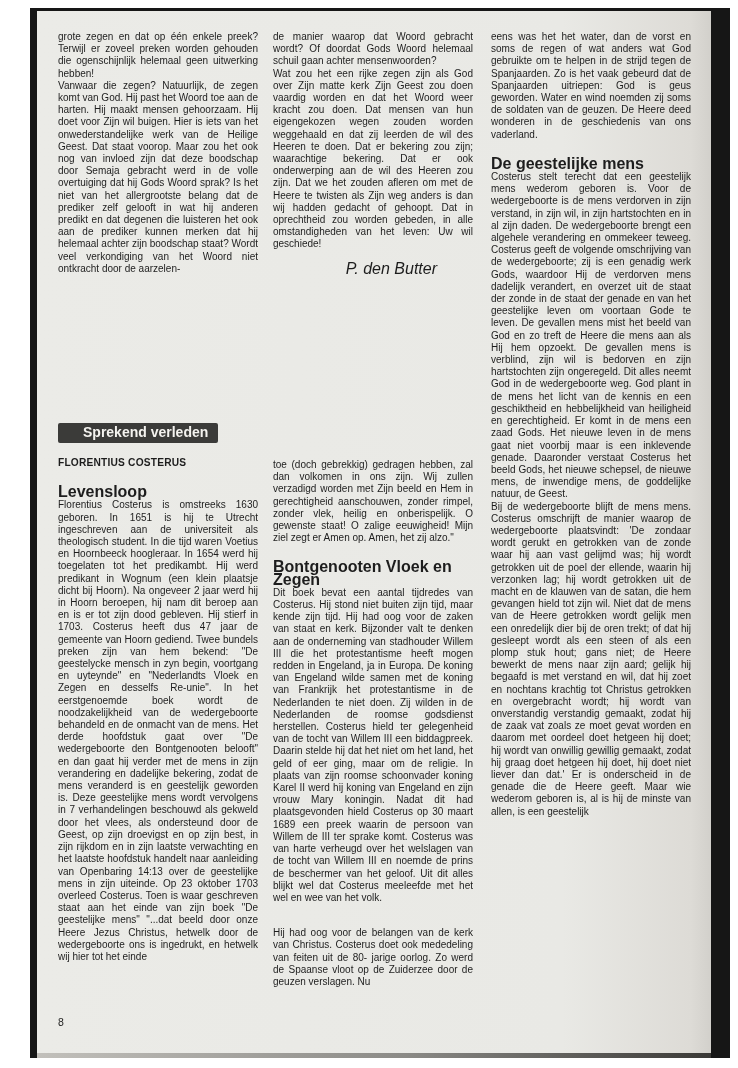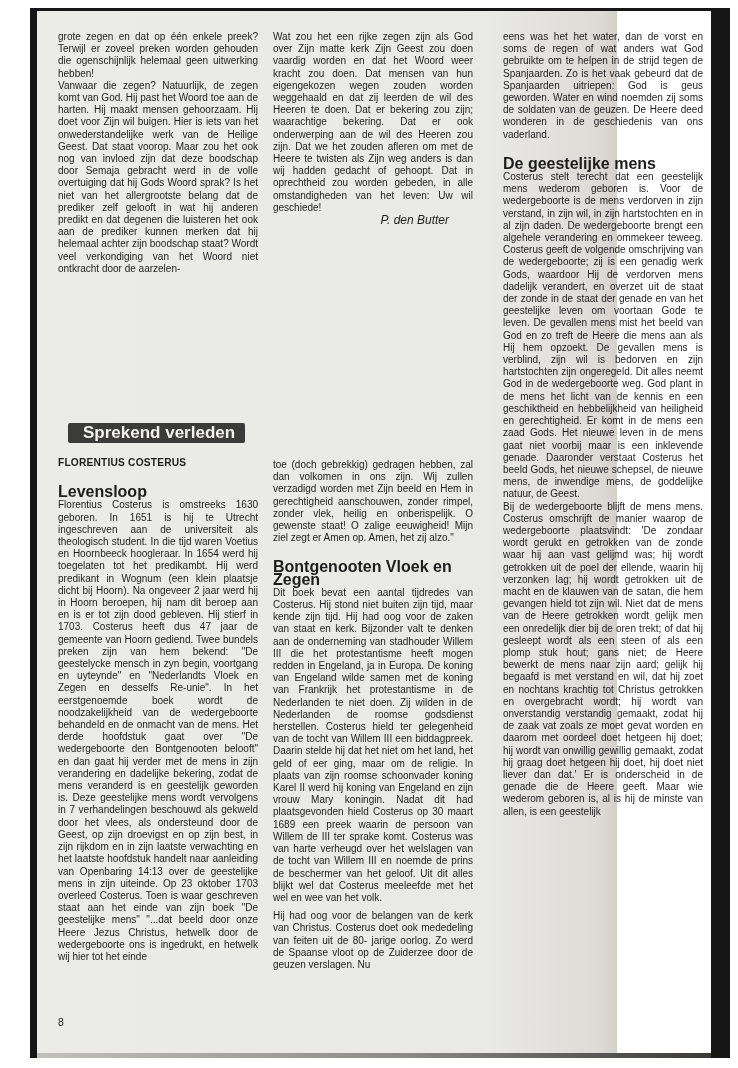--- a/index.html
+++ b/index.html
@@ -11,77 +11,76 @@
     font-family: "Liberation Sans", sans-serif;
   }
   
   .edge-top    { position: absolute; left: 30px; top: 8px;    width: 700px; height: 3px;   background: #161616; }
   .bar-left    { position: absolute; left: 30px; top: 8px;    width: 7px;   height: 1050px; background: #161616; }
   .bar-right   { position: absolute; left: 711px; top: 8px;   width: 19px;  height: 1050px; background: #161616; }
   .edge-bottom { position: absolute; left: 37px; top: 1053px; width: 674px; height: 5px;
                  background: linear-gradient(90deg, #c2c0bb 0%, #8b8a86 55%, #3a3936 100%); }
   
   .paper {
-    position: absolute; left: 37px; top: 11px; width: 580px; height: 1042px;
+    position: absolute; left: 37px; top: 11px; width: 674px; height: 1042px;
     background: linear-gradient(90deg, #ebebe7 0%, #e9e9e5 78%, #dddbd6 97%, #d2d0cb 100%);
   }
   .col { position: absolute; width: 200px; overflow: hidden; }
   #col1-top  { left: 21px;  top: 20px;  height: 380px; }
   #col1-main { left: 21px;  top: 412px; height: 592px; }
   #col2-top  { left: 236px; top: 20px;  height: 300px; }
   #col2-main { left: 236px; top: 448px; height: 558px; }
-  #col3      { left: 466px; top: 20px;  height: 986px; }
+  #col3      { left: 454px; top: 20px;  height: 986px; }
 
   .body-text {
     margin: 0;
     font-size: 10px;
     line-height: 12.2px;
     color: #1d1d1d;
     text-align: justify;
     hyphens: auto; -webkit-hyphens: auto;
   }
   .author-line {
-    margin: 0;
-    font-size: 12px;
+    margin: 12px;
+    font-size: 16px;
     line-height: 12.2px;
     color: #1d1d1d;
     font-style: italic;
     text-align: right;
     padding-right: 24px;
   }
   .section-badge {
     display: inline-block;
     box-sizing: border-box;
     min-width: 148px;
     background: #3b3b39;
     color: #f4f3ef;
-    font-size: 17px;
+    font-size: 14px;
     font-weight: 700;
     line-height: 13px;
-    padding: 3px 10px 4px 15px;
+    padding: 3px 10px 4px 25px;
     border-radius: 2px;
-    margin-left: 10px;
   }
   .article-title {
     margin: 14px 0 8px 0;
     font-size: 10.2px;
     font-weight: 700;
     letter-spacing: 0.2px;
     line-height: 12.2px;
     color: #1d1d1d;
   }
   .subhead {
     margin: 17px 0 0 0;
     font-size: 16px;
     font-weight: 700;
     line-height: 12.2px;
     color: #1d1d1d;
   }
   .after-head { margin-top: 1px; }
-  .para-gap   { margin-top: 6px; }
+  .para-gap   { margin-top: 23px; }
   .italic-seg { }
   .page-number {
     position: absolute; left: 21px; top: 1005px;
     font-size: 10.5px; line-height: 12px; color: #1d1d1d;
   }
 </style>
 </head>
 <body>
 
 <div class="edge-top"></div>
@@ -97,20 +96,21 @@
   </div>
 
   <div class="col" id="col1-main">
     <div class="section-badge">Sprekend verleden</div>
     <h1 class="article-title">FLORENTIUS COSTERUS</h1>
     <h2 class="subhead">Levensloop</h2>
     <p class="body-text after-head">Florentius Costerus is omstreeks 1630 geboren. In 1651 is hij te Utrecht ingeschreven aan de universiteit als theologisch student. In die tijd waren Voetius en Hoornbeeck hoogleraar. In 1654 werd hij toegelaten tot het predikambt. Hij werd predikant in Wognum (een klein plaatsje dicht bij Hoorn). Na ongeveer 2 jaar werd hij in Hoorn beroepen, hij nam dit beroep aan en is er tot zijn dood gebleven. Hij stierf in 1703. Costerus heeft dus 47 jaar de gemeente van Hoorn gediend. Twee bundels preken zijn van hem bekend: "De geestelycke mensch in zyn begin, voortgang en uyteynde" en "Nederlandts Vloek en Zegen en desselfs Re-unie". In het eerstgenoemde boek wordt de noodzakelijkheid van de wedergeboorte behandeld en de onmacht van de mens. Het derde hoofdstuk gaat over "De wedergeboorte den Bontgenooten belooft" en dan gaat hij verder met de mens in zijn verandering en dadelijke bekering, zodat de mens veranderd is en geestelijk geworden is. Deze geestelijke mens wordt vervolgens in 7 verhandelingen beschouwd als gekweld door het vlees, als ondersteund door de Geest, op zijn droevigst en op zijn best, in zijn rijkdom en in zijn laatste verwachting en het laatste hoofdstuk handelt naar aanleiding van Openbaring 14:13 over de geestelijke mens in zijn uiteinde. Op 23 oktober 1703 overleed Costerus. Toen is waar geschreven staat aan het einde van zijn boek "De geestelijke mens" "...dat beeld door onze Heere Jezus Christus, hetwelk door de wedergeboorte ons is ingedrukt, en hetwelk wij hier tot het einde</p>
   </div>
 
   <div class="col" id="col2-top">
+    <p class="body-text">de manier waarop dat Woord gebracht wordt? Of doordat Gods Woord helemaal schuil gaan achter mensenwoorden?</p>
     <p class="body-text">Wat zou het een rijke zegen zijn als God over Zijn matte kerk Zijn Geest zou doen vaardig worden en dat het Woord weer kracht zou doen. Dat mensen van hun eigengekozen wegen zouden worden weggehaald en dat zij leerden de wil des Heeren te doen. Dat er bekering zou zijn; waarachtige bekering. Dat er ook onderwerping aan de wil des Heeren zou zijn. Dat we het zouden afleren om met de Heere te twisten als Zijn weg anders is dan wij hadden gedacht of gehoopt. Dat in oprechtheid zou worden gebeden, in alle omstandigheden van het leven: Uw wil geschiede!</p>
     <p class="author-line">P. den Butter</p>
   </div>
 
   <div class="col" id="col2-main">
     <p class="body-text">toe (doch gebrekkig) gedragen hebben, zal dan volkomen in ons zijn. Wij zullen verzadigd worden met Zijn beeld en Hem in gerechtigheid aanschouwen, zonder rimpel, zonder vlek, heilig en onberispelijk. O gewenste staat! O zalige eeuwigheid! Mijn ziel zegt er Amen op. Amen, het zij alzo."</p>
     <h2 class="subhead">Bontgenooten Vloek en Zegen</h2>
     <p class="body-text after-head">Dit boek bevat een aantal tijdredes van Costerus. Hij stond niet buiten zijn tijd, maar kende zijn tijd. Hij had oog voor de zaken van staat en kerk. Bijzonder valt te denken aan de onderneming van stadhouder Willem III die het protestantisme heeft mogen redden in Engeland, ja in Europa. De koning van Engeland wilde samen met de koning van Frankrijk het protestantisme in de Nederlanden te niet doen. Zij wilden in de Nederlanden de roomse godsdienst herstellen. Costerus hield ter gelegenheid van de tocht van Willem III een biddagpreek. Daarin stelde hij dat het niet om het land, het geld of eer ging, maar om de religie. In plaats van zijn roomse schoonvader koning Karel II werd hij koning van Engeland en zijn vrouw Mary koningin. Nadat dit had plaatsgevonden hield Costerus op 30 maart 1689 een preek waarin de persoon van Willem de III ter sprake komt. Costerus was van harte verheugd over het welslagen van de tocht van Willem III en noemde de prins de beschermer van het geloof. Uit dit alles blijkt wel dat Costerus meeleefde met het wel en wee van het volk.</p>
     <p class="body-text para-gap">Hij had oog voor de belangen van de kerk van Christus. Costerus doet ook mededeling van feiten uit de 80- jarige oorlog. Zo werd de Spaanse vloot op de Zuiderzee door de geuzen verslagen. Nu</p>
   </div>

